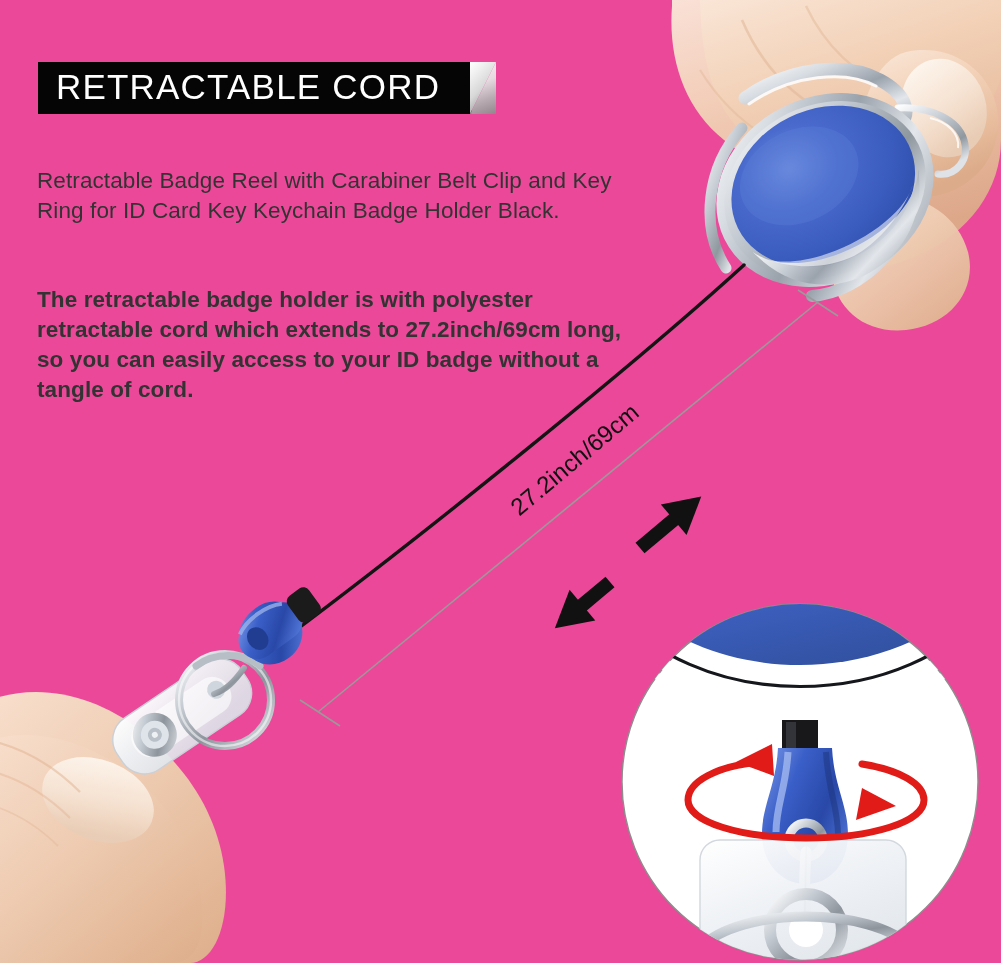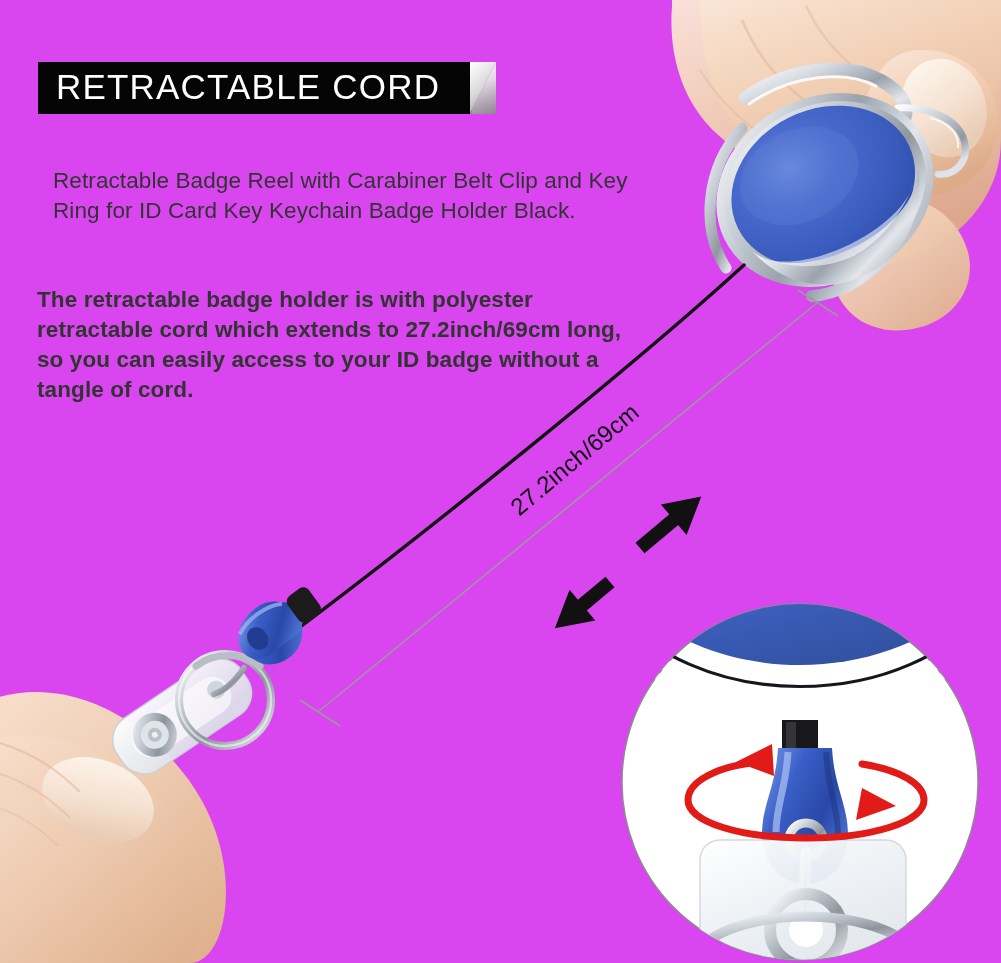--- a/index.html
+++ b/index.html
@@ -4,21 +4,21 @@
 <style>
   html,body{margin:0;padding:0;background:#fff;}
   body{
     font-family:"Liberation Sans", sans-serif;
     -webkit-font-smoothing:antialiased;
   }
   #page{
     position:relative;
     width:1001px;
     height:963px;
-    background:#d946ef;
+    background:#ec4899;
     overflow:hidden;
   }
 
   
   #banner-wrap{
     position:absolute;
     left:38px; top:62px;
     width:434px; height:52px;
   }
   #banner{
@@ -54,21 +54,21 @@
 
   
   .para{
     position:absolute;
     color:#333333;
     font-size:22.5px;
     line-height:30px;
     letter-spacing:.1px;
     width:600px;
   }
-  #para-1{ left:37px; top:143px;margin-left:16px; }
+  #para-1{ left:37px; top:143px; }
   #para-2{ left:37px; top:262px;font-weight:bold; }
 
   
   #scene{
     position:absolute; left:0; top:0;
     width:1001px; height:963px;
   }
 
   
   #dim-label{

